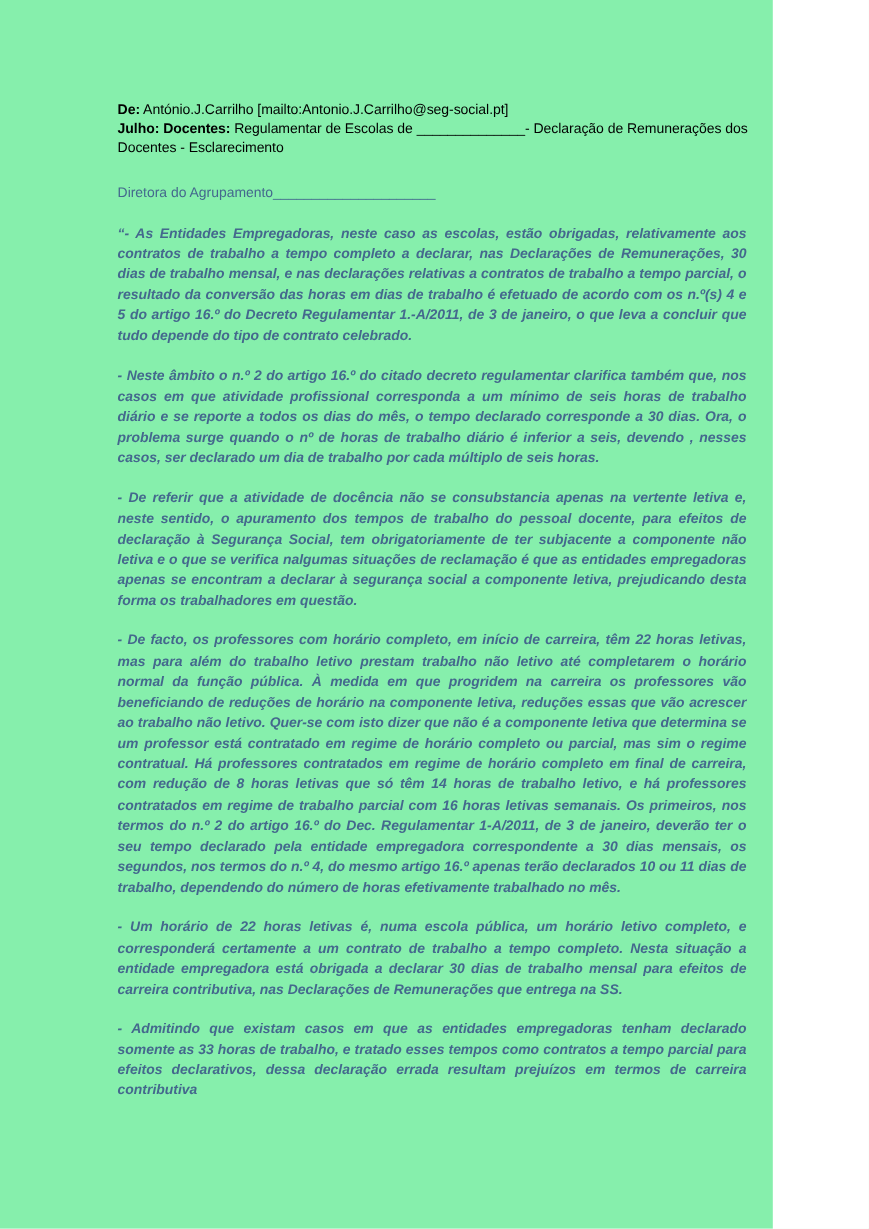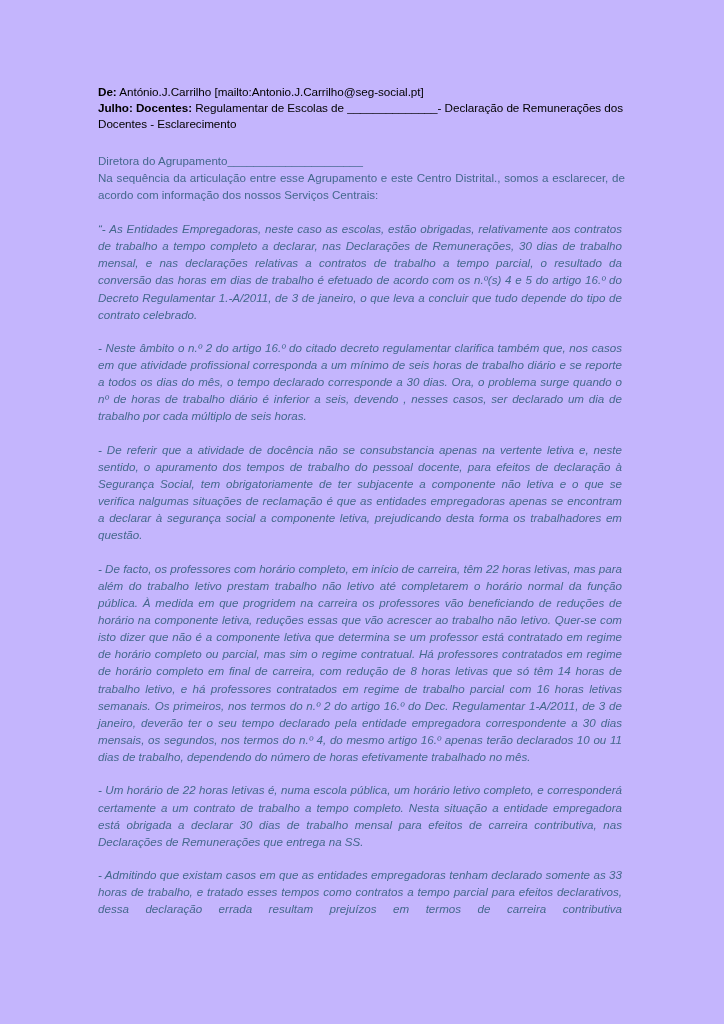--- a/index.html
+++ b/index.html
@@ -9,23 +9,23 @@
   }
   body {
     width: 724px;
     height: 1024px;
     font-family: "Liberation Sans", sans-serif;
     -webkit-font-smoothing: antialiased;
   }
 
   .page {
     position: relative;
-    width: 724px;
+    width: 644px;
     height: 1024px;
-    background: #c4b5fd;
+    background: #86efac;
     box-sizing: border-box;
     overflow: hidden;
   }
 
   .content {
     position: absolute;
     left: 98px;
     top: 84px;
     width: 527px;
   }
@@ -68,20 +68,21 @@
 
   
   .body-par {
     color: #44688d;
     font-size: 11.6px;
     line-height: 17.15px;
     font-style: italic;
     text-align: justify;
     text-justify: inter-word;
     margin: 0 3px 16px 0;
+    font-weight: bold;
   }
   .body-par:last-child {
     margin-bottom: 0;
   }
 
   
   .body-par.cut {
     text-align-last: justify;
   }
 
@@ -95,21 +96,20 @@
 <div class="page">
   <div class="content">
 
     <div class="mail-header">
       <span class="row"><span class="lbl">De:</span> <span class="val">António.J.Carrilho [mailto:Antonio.J.Carrilho@seg-social.pt]</span></span>
       <span class="row"><span class="lbl">Julho:</span> <span class="lbl">Docentes:</span> <span class="val">Regulamentar de Escolas de </span><span class="val blank-fill">______________</span><span class="val">- Declaração de Remunerações dos Docentes - Esclarecimento</span></span>
     </div>
 
     <div class="addressee">
       <span class="line"><span>Diretora do Agrupamento</span><span class="blank-fill">_____________________</span></span>
-      <span class="intro">Na sequência da articulação entre esse Agrupamento e este Centro Distrital., somos a esclarecer, de acordo com  informação dos nossos Serviços Centrais:</span>
     </div>
 
     <p class="body-par">“-  As Entidades Empregadoras, neste caso as escolas, estão obrigadas, relativamente aos contratos de trabalho a tempo completo a declarar, nas Declarações de Remunerações, 30 dias de trabalho mensal, e nas declarações relativas a contratos de trabalho a tempo parcial, o resultado da conversão das horas em dias de trabalho é efetuado de acordo com os n.º(s)  4 e 5 do artigo 16.º do Decreto Regulamentar 1.-A/2011, de 3 de janeiro, o que leva a concluir que tudo depende do tipo de contrato celebrado.</p>
     <p class="body-par">- Neste âmbito o n.º 2 do artigo 16.º do citado decreto regulamentar clarifica também que, nos casos em que atividade profissional corresponda a um mínimo de seis horas de trabalho diário e se reporte a todos os dias do mês, o tempo declarado corresponde a 30 dias. Ora, o problema surge  quando o nº de horas de trabalho diário é inferior a seis, devendo , nesses casos, ser declarado um dia de trabalho por cada múltiplo de seis horas.</p>
     <p class="body-par">-  De referir que a atividade de docência não se consubstancia apenas na vertente letiva e, neste sentido, o apuramento dos tempos de trabalho do pessoal docente, para efeitos de declaração à Segurança Social, tem obrigatoriamente de ter subjacente a componente não letiva e o que se verifica nalgumas situações de reclamação é que as entidades empregadoras apenas se encontram a declarar  à segurança social a componente letiva, prejudicando desta forma os trabalhadores em questão.</p>
     <p class="body-par">-  De facto, os professores com horário completo, em início de carreira,  têm 22 horas letivas, mas para além do trabalho letivo prestam trabalho não letivo até completarem o horário normal da função pública. À medida em que progridem na carreira os professores vão beneficiando de reduções de horário na componente letiva, reduções essas que vão acrescer ao trabalho não letivo. Quer-se com isto dizer que não é a componente letiva que determina se um professor está contratado em regime de horário completo ou parcial, mas sim o regime contratual. Há professores contratados em regime de horário completo em final de carreira, com redução de 8 horas letivas que só têm 14 horas de trabalho letivo, e há professores contratados em regime de trabalho parcial com 16 horas letivas semanais. Os primeiros, nos termos do n.º 2 do artigo 16.º do Dec. Regulamentar 1-A/2011, de 3 de janeiro, deverão ter o seu tempo declarado pela entidade empregadora correspondente a 30 dias mensais, os segundos, nos termos do n.º 4, do mesmo artigo 16.º apenas terão declarados 10 ou 11 dias de trabalho, dependendo do número de horas efetivamente trabalhado no mês.</p>
     <p class="body-par">- Um horário de 22 horas letivas é, numa escola pública, um horário letivo completo, e corresponderá certamente a um contrato de trabalho a tempo completo. Nesta situação a entidade empregadora está obrigada a declarar 30 dias de trabalho mensal para efeitos de carreira contributiva, nas Declarações de Remunerações que entrega na SS.</p>
     <p class="body-par cut">-  Admitindo que existam casos em que as entidades empregadoras tenham declarado somente as 33 horas de trabalho, e tratado esses tempos como contratos a tempo parcial para efeitos declarativos, dessa declaração errada resultam prejuízos em termos de carreira contributiva</p>
 
   </div>

